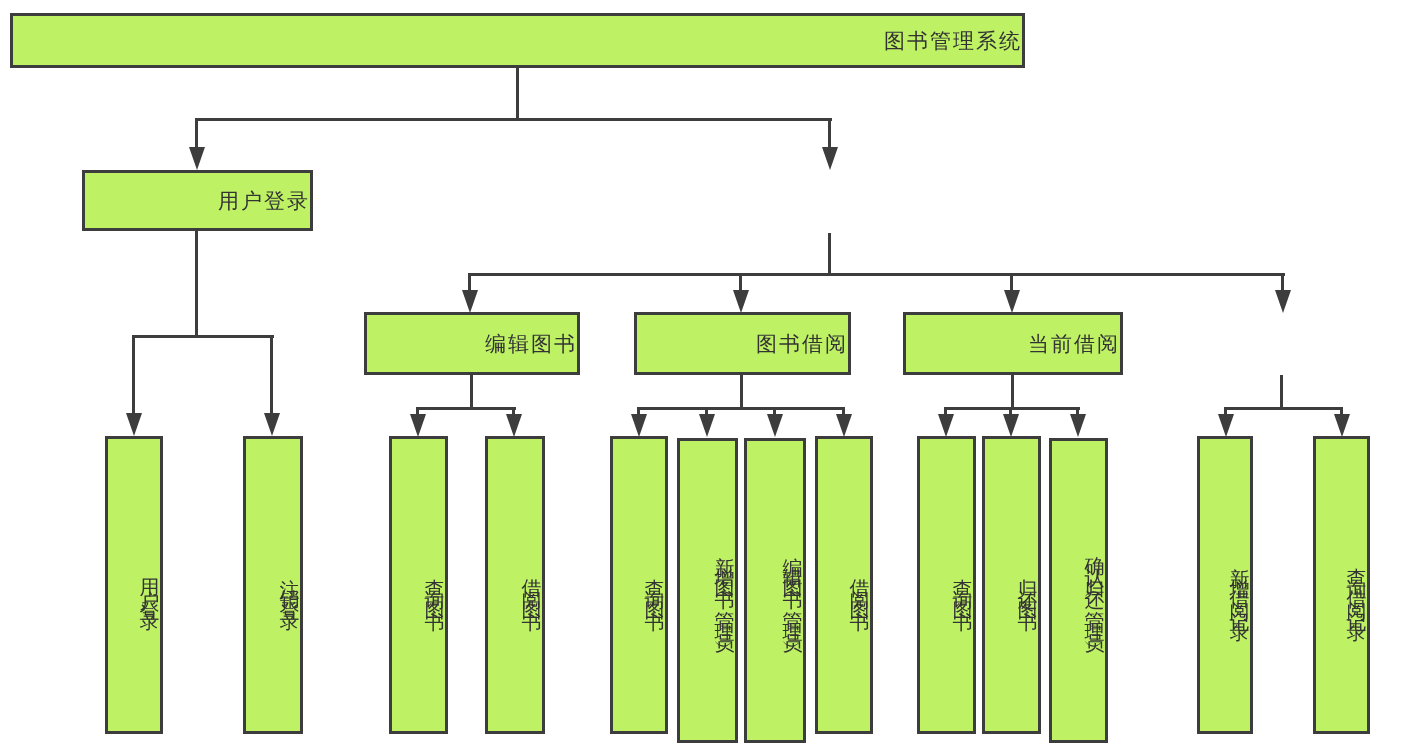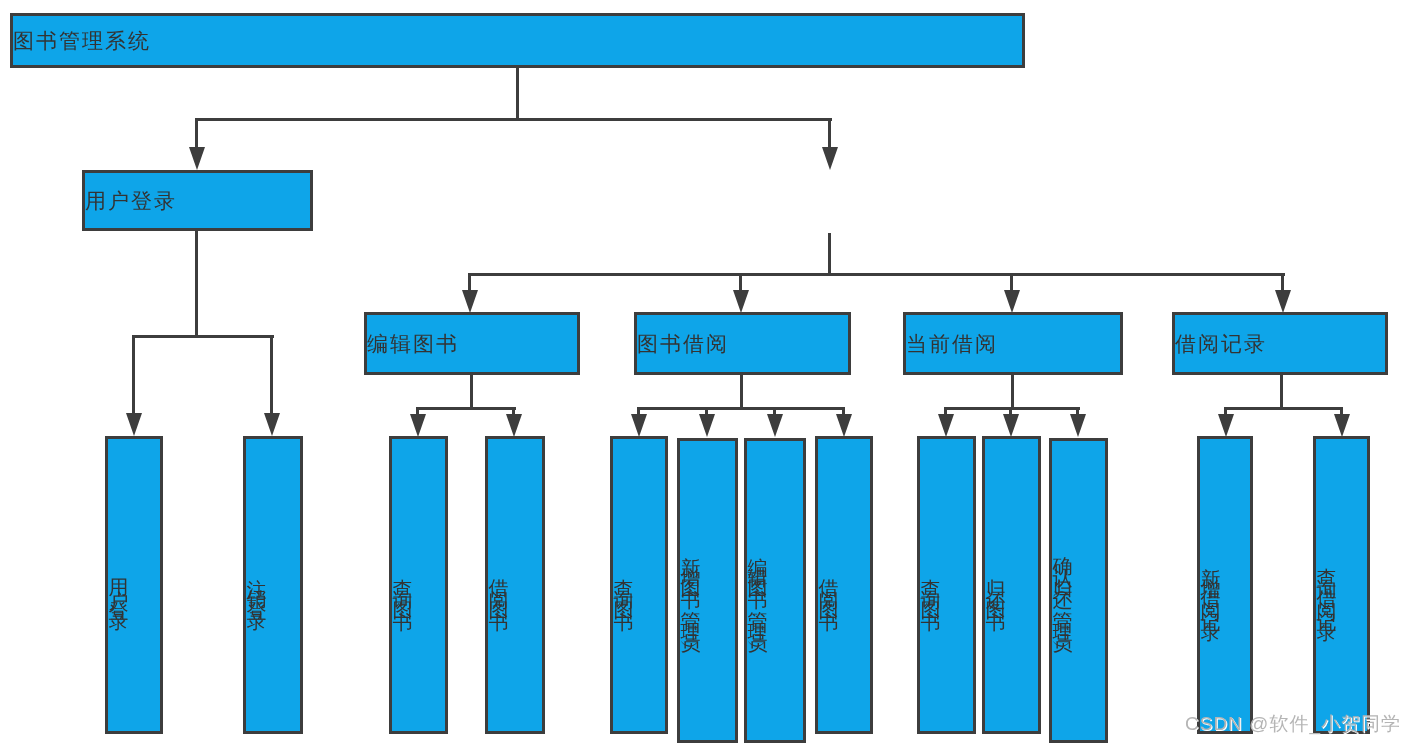--- a/index.html
+++ b/index.html
@@ -3,22 +3,22 @@
 <meta charset="utf-8">
 <style>
   html, body { margin:0; padding:0; background:#ffffff; }
   .canvas {
     position:relative; width:1405px; height:747px; background:#ffffff;
     font-family:"Liberation Sans","DejaVu Sans",sans-serif;
     color:#333333; overflow:hidden;
   }
   .node {
     position:absolute; box-sizing:border-box;
-    border:3px solid #3d3d3d; background:#0ea5e9;
-    display:flex; align-items:center; justify-content:flex-start;font-family:Liberation Serif, serif;
+    border:3px solid #3d3d3d; background:#bef264;
+    display:flex; align-items:center; justify-content:flex-end;font-family:Liberation Serif, serif;
   }
   .hlabel { font-size:21px; letter-spacing:2px; white-space:nowrap; }
   .vtext {
     writing-mode:vertical-rl; text-orientation:mixed;
     font-size:20px; letter-spacing:11px; line-height:1.05;
   }
   .line { position:absolute; background:#3d3d3d; }
   .arrow {
     position:absolute; width:0; height:0;
     border-left:8px solid transparent; border-right:8px solid transparent;
@@ -69,23 +69,20 @@
   <div class="arrow" style="left:1275px;top:290px"></div>
 
   <div class="node" style="left:364px;top:312px;width:216px;height:63px">
     <span class="hlabel">编辑图书</span>
   </div>
   <div class="node" style="left:903px;top:312px;width:220px;height:63px">
     <span class="hlabel">当前借阅</span>
   </div>
   <div class="node" style="left:634px;top:312px;width:217px;height:63px">
     <span class="hlabel">图书借阅</span>
-  </div>
-  <div class="node" style="left:1172px;top:312px;width:216px;height:63px">
-    <span class="hlabel">借阅记录</span>
   </div>
 
   <div class="line" style="left:470px;top:375px;width:3px;height:33px"></div>
   <div class="line" style="left:416px;top:407px;width:100px;height:3px"></div>
   <div class="line" style="left:416px;top:407px;width:3px;height:8px"></div>
   <div class="line" style="left:512px;top:407px;width:3px;height:8px"></div>
   <div class="arrow" style="left:410px;top:414px"></div>
   <div class="arrow" style="left:506px;top:414px"></div>
 
   <div class="line" style="left:740px;top:375px;width:3px;height:33px"></div>
@@ -152,15 +149,14 @@
     <span class="vtext">确认归还（管理员）</span>
   </div>
 
   <div class="node" style="left:1197px;top:436px;width:56px;height:298px">
     <span class="vtext">新增借阅记录</span>
   </div>
   <div class="node" style="left:1313px;top:436px;width:57px;height:298px">
     <span class="vtext">查询借阅记录</span>
   </div>
 
-  <div class="watermark">CSDN @软件_小贺同学</div>
 
 </div>
 
 </body></html>

